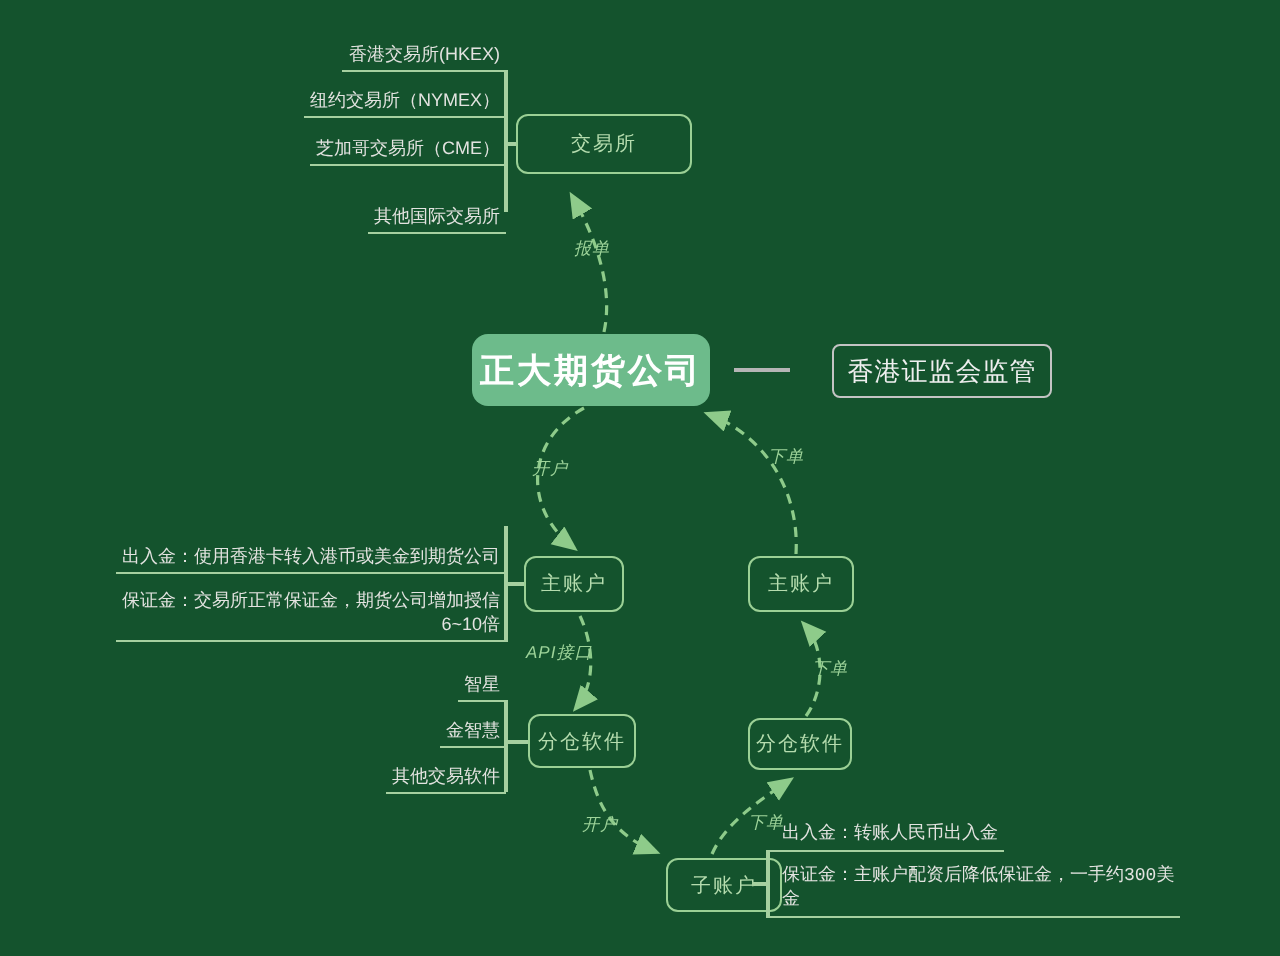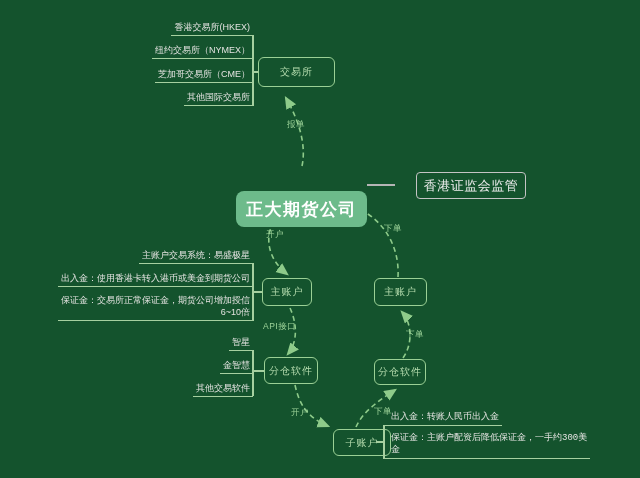--- a/index.html
+++ b/index.html
@@ -22,21 +22,21 @@
         border-bottom:1.5px solid #a6d0a0;padding:0 3px 2px 3px;white-space:pre-line;}
   .branch.anchor-right{text-align:right;}
   .branch.anchor-left{text-align:left;padding-left:8px;font-family:Liberation Mono, monospace;}
 
   
   .vline{position:absolute;width:1.5px;background:#a6d0a0;}
   .hline{position:absolute;height:1.5px;background:#a6d0a0;}
   .gline{position:absolute;height:2px;background:#b5b5b5;}
 
   
-  .edge-label{position:absolute;color:#9dd399;font-size:8.5px;letter-spacing:0.5px;white-space:nowrap;}
+  .edge-label{position:absolute;color:#9dd399;font-size:8.5px;letter-spacing:0.5px;white-space:nowrap;font-style:italic;}
 
   svg.arrows{position:absolute;left:0;top:0;width:640px;height:478px;pointer-events:none;}
 </style>
 </head>
 <body>
 
 <div class="canvas">
 
   <svg class="arrows" aria-hidden="true">
     <defs>
@@ -51,30 +51,29 @@
       <path d="M 295,385 C 299,403 306,417 328,426" marker-end="url(#ah)"></path>
       <path d="M 356,427 C 363,411 380,400 395,390" marker-end="url(#ah)"></path>
       <path d="M 403,358 C 413,344 412,323 402,312" marker-end="url(#ah)"></path>
       <path d="M 398,277 C 400,242 379,216 354,207" marker-end="url(#ah)"></path>
     </g>
   </svg>
 
   <div class="branch anchor-right" style="right:387px;top:21px;">香港交易所(HKEX)</div>
   <div class="branch anchor-right" style="right:387px;top:44px;margin-left:18px;">纽约交易所（NYMEX）</div>
   <div class="branch anchor-right" style="right:387px;top:68px;">芝加哥交易所（CME）</div>
-  <div class="branch anchor-right" style="right:387px;top:91px;">其他国际交易所</div>
+  <div class="branch anchor-right" style="right:387px;top:102px;">其他国际交易所</div>
   <div class="vline" style="left:252px;top:35px;height:71px;"></div>
   <div class="hline" style="left:252px;top:71px;width:7px;"></div>
-  <div class="node" style="left:258px;top:57px;width:77px;height:30px;">交易所</div>
+  <div class="node" style="left:258px;top:57px;width:88px;height:30px;">交易所</div>
 
-  <div class="root-node" style="left:236px;top:167px;width:131px;height:36px;margin-top:24px;">正大期货公司</div>
+  <div class="root-node" style="left:236px;top:167px;width:119px;height:36px;">正大期货公司</div>
   <div class="gline" style="left:367px;top:184px;width:28px;"></div>
   <div class="reg-node" style="left:395px;top:172px;width:110px;height:27px;">香港证监会监管</div>
 
-  <div class="branch anchor-right" style="right:387px;top:249px;">主账户交易系统：易盛极星</div>
   <div class="branch anchor-right" style="right:387px;top:272px;">出入金：使用香港卡转入港币或美金到期货公司</div>
   <div class="branch anchor-right" style="right:387px;top:294px;">保证金：交易所正常保证金，期货公司增加授信
 6~10倍</div>
   <div class="vline" style="left:252px;top:263px;height:58px;"></div>
   <div class="hline" style="left:252px;top:291px;width:10px;"></div>
   <div class="node" style="left:262px;top:278px;width:50px;height:28px;">主账户</div>
 
   <div class="node" style="left:374px;top:278px;width:53px;height:28px;">主账户</div>
 
   <div class="branch anchor-right" style="right:387px;top:336px;">智星</div>

